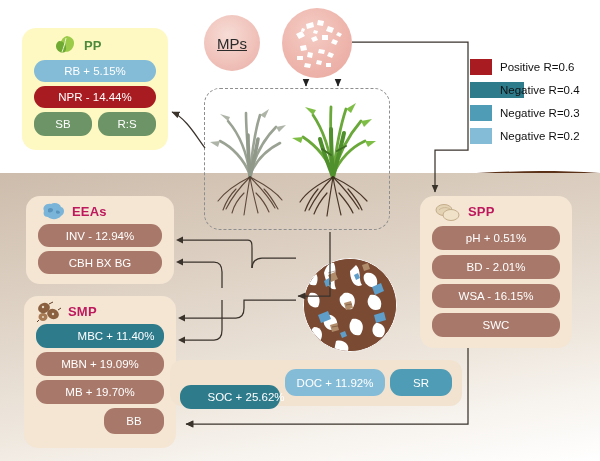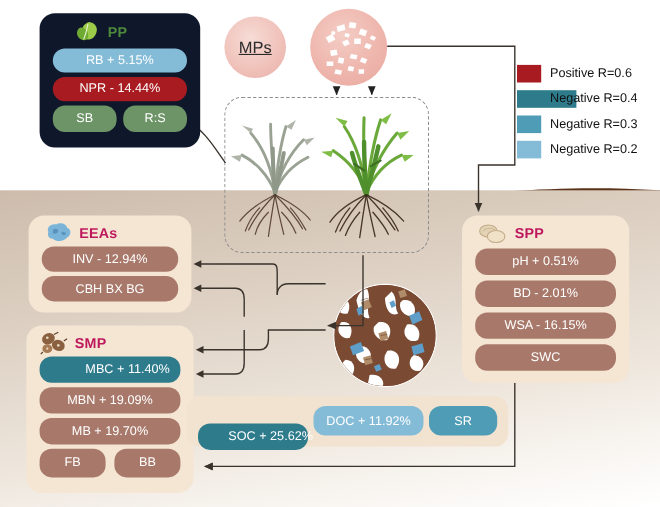--- a/index.html
+++ b/index.html
@@ -14,21 +14,21 @@
   .soil-line{position:absolute;left:0;top:0;width:600px;height:24px;}
 
   
   .panel{position:absolute;border-radius:14px;}
   .panel .ttl{position:absolute;font-size:13px;font-weight:bold;letter-spacing:.2px;}
   .pill{position:absolute;border-radius:11px;color:#fff;font-size:11.5px;
         display:flex;align-items:center;justify-content:center;text-align:center;
         box-sizing:border-box;white-space:nowrap;}
 
   
-  #pp-panel{left:22px;top:12px;width:146px;height:122px;background:#0f172a;margin-left:14px;}
+  #pp-panel{left:22px;top:28px;width:146px;height:122px;background:#fef9c3;}
   #eea-panel{left:26px;top:196px;width:148px;height:88px;background:#f5e6d4;}
   #smp-panel{left:24px;top:296px;width:152px;height:152px;background:#f5e6d4;}
   #spp-panel{left:420px;top:196px;width:152px;height:152px;background:#f5e6d4;}
   #soc-panel{left:170px;top:360px;width:292px;height:46px;background:#f2e3d0;border-radius:12px;}
 
   
   .c-pos{background:#a81c21;}
   .c-n4{background:#2e7b8c;padding-left:32px;}
   .c-n3{background:#4e9cb5;}
   .c-n2{background:#84bcd8;}
@@ -317,21 +317,20 @@
       <g fill="#e7d9c4">
         <circle cx="7" cy="6" r="1.2"></circle>
           <circle cx="17" cy="13" r="1.2"></circle>
           <circle cx="7" cy="16" r="1"></circle>
       </g>
     </svg>
     <div class="ttl ttl-brown" style="left:44px;top:8px">SMP</div>
     <div class="pill c-n4" style="left:12px;top:28px;width:128px;height:24px">MBC + 11.40%</div>
     <div class="pill c-neutral-b" style="left:12px;top:56px;width:128px;height:24px">MBN + 19.09%</div>
     <div class="pill c-neutral-b" style="left:12px;top:84px;width:128px;height:24px">MB + 19.70%</div>
-    <div class="pill c-neutral-b" style="left:12px;top:112px;width:60px;height:26px">FB</div>
     <div class="pill c-neutral-b" style="left:80px;top:112px;width:60px;height:26px">BB</div>
   </div>
 
   <div class="panel" id="spp-panel">
     <svg style="position:absolute;left:14px;top:6px" width="28" height="20" viewBox="0 0 28 20">
       <ellipse cx="10" cy="8" rx="8" ry="5.5" fill="#e3d2b4" stroke="#c4ad8a" stroke-width="1"></ellipse>
       <ellipse cx="17" cy="13" rx="8" ry="5.5" fill="#efe2c8" stroke="#c4ad8a" stroke-width="1"></ellipse>
       <path d="M5,8 C8,5 13,5 16,7" stroke="#c9b491" stroke-width="0.9" fill="none"></path>
     </svg>
     <div class="ttl ttl-brown" style="left:48px;top:8px">SPP</div>

